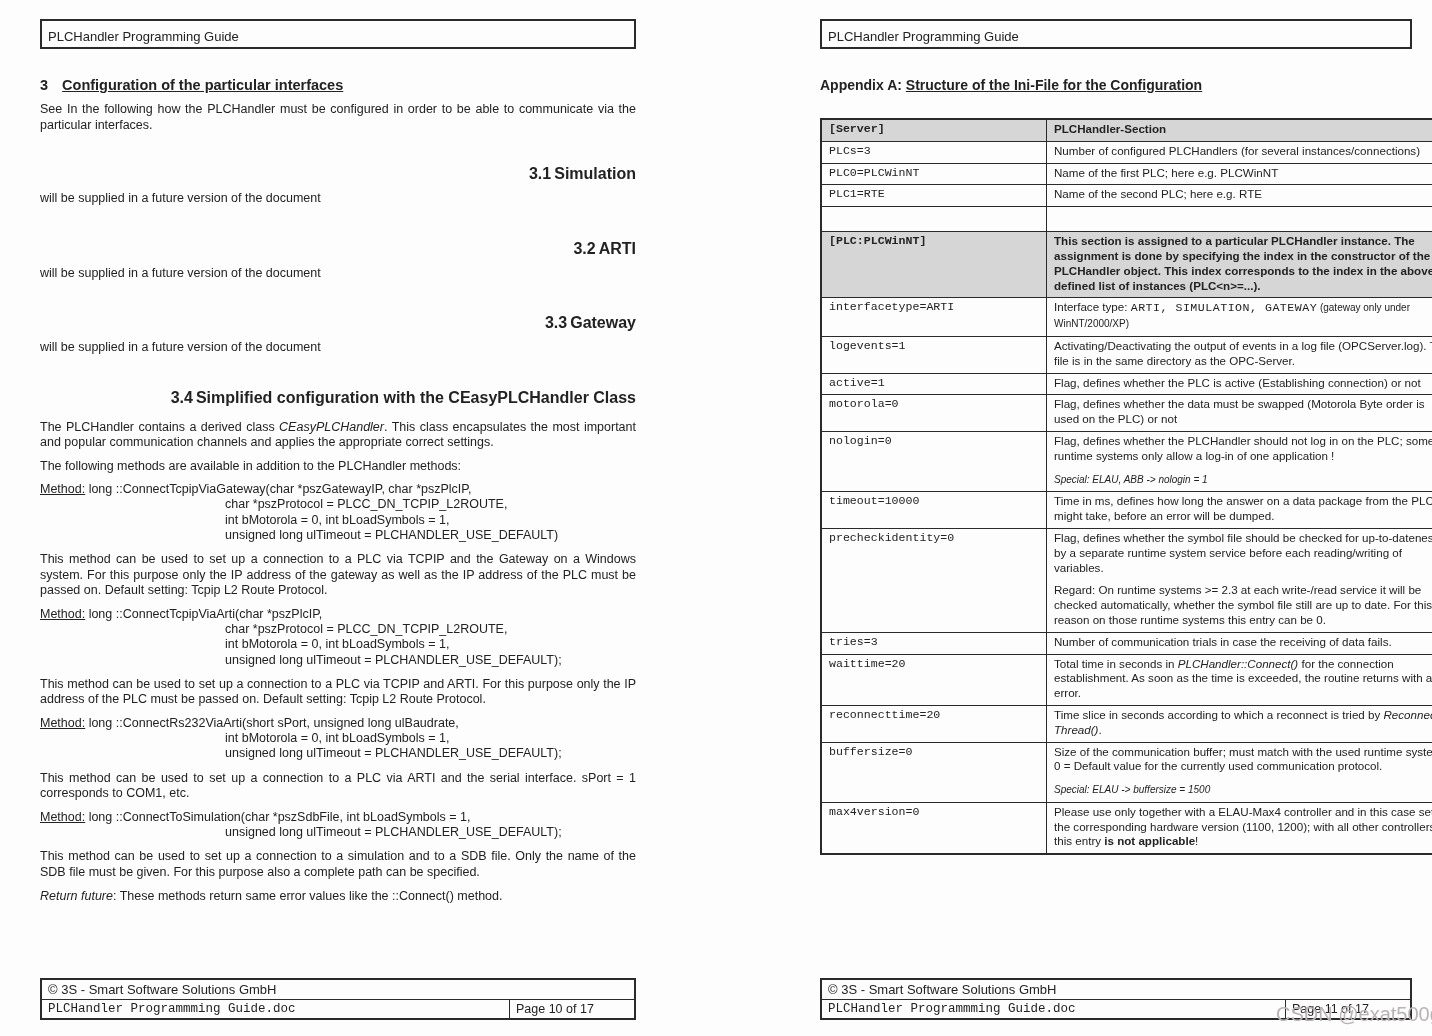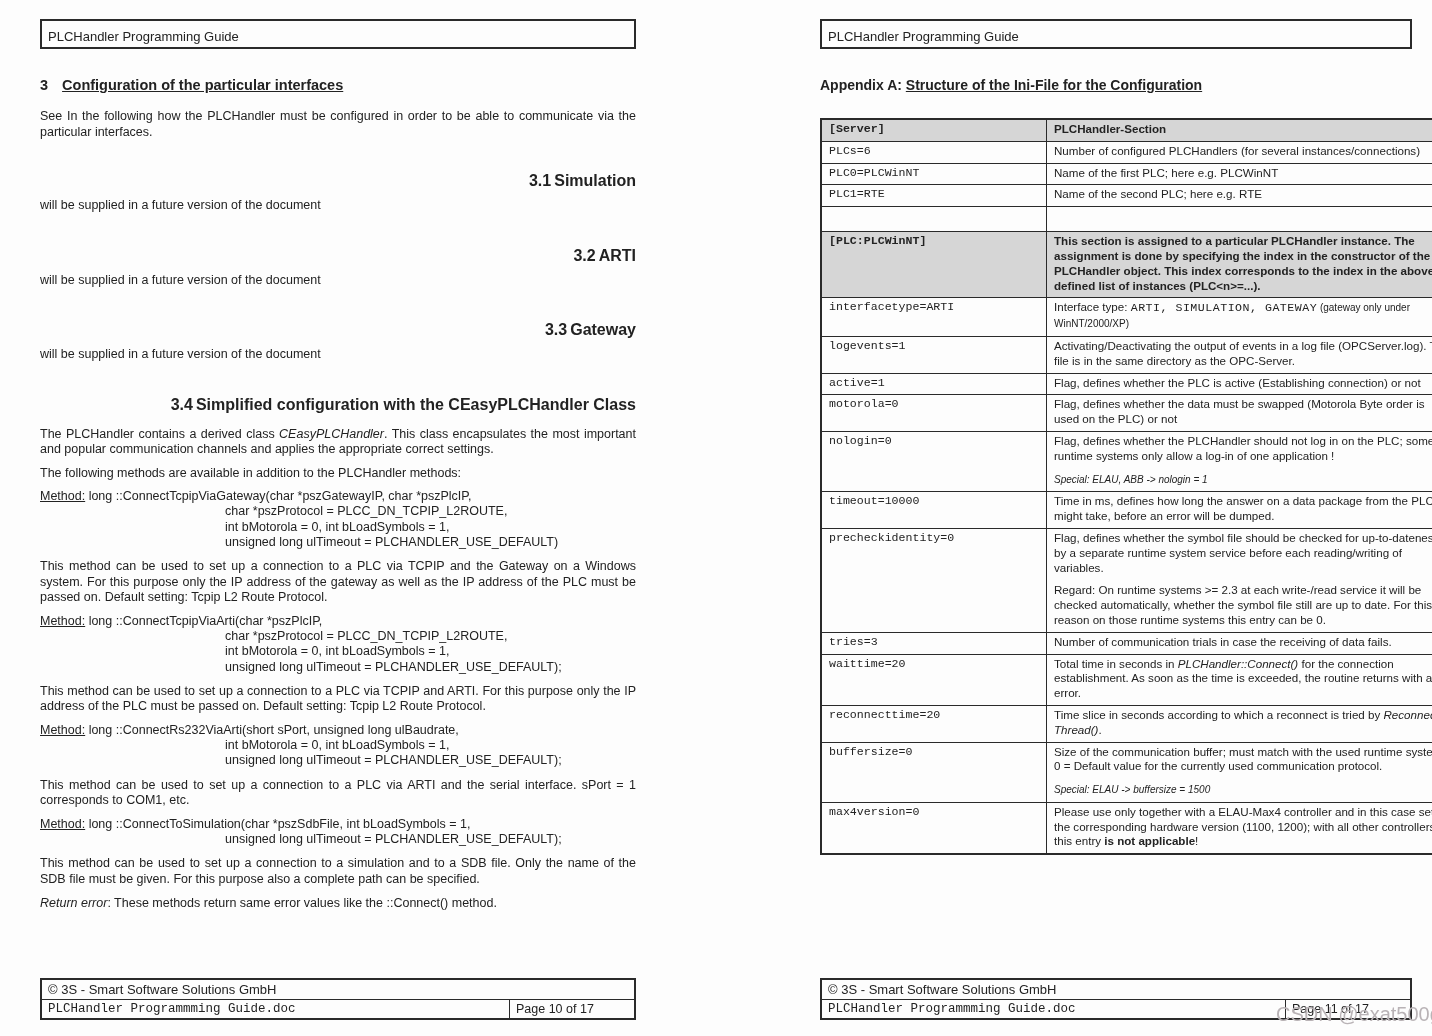--- a/index.html
+++ b/index.html
@@ -4,21 +4,21 @@
 <style>
   html,body{margin:0;padding:0;background:#fff;}
   .canvas{position:relative;width:1432px;height:1036px;background:#fdfdfd;
     font-family:"Liberation Sans",sans-serif;color:#222;overflow:hidden;}
   .page{position:absolute;top:0;height:1036px;}
   .page-left{left:40px;width:596px;}
   .page-right{left:820px;width:592px;}
   .hdr-box{margin-top:19px;border:2px solid #2a2a2a;padding:8px 6px 3px 6px;
     font-size:13px;}
   
-  h1{font-size:14.5px;font-weight:bold;margin:28px 0 16px 0;}
+  h1{font-size:14.5px;font-weight:bold;margin:28px 0 9px 0;}
   h1 .num{margin-right:14px;}
   .u{text-decoration:underline;}
   p{margin:0;font-size:12.5px;line-height:15.5px;}
   .just{text-align:justify;}
   .p1{margin-top:13px;}
   .p8{margin-top:8px;}
   h2{font-size:16px;font-weight:bold;margin:33px 0 0 0;text-align:right;}
   h2.first{margin-top:32px;}
   h2 .num{margin-right:3px;}
   .sub-body{margin-top:8px;}
@@ -103,21 +103,21 @@
         <div class="method-block">
           <div class="method-sig"><span class="u">Method:</span><span> long ::ConnectRs232ViaArti(short sPort, unsigned long ulBaudrate,</span><div class="cont-line">int bMotorola = 0, int bLoadSymbols = 1,</div><div class="cont-line">unsigned long ulTimeout = PLCHANDLER_USE_DEFAULT);</div></div>
           <p class="method-desc just">This method can be used to set up a connection to a PLC via ARTI and the serial interface. sPort = 1 corresponds to COM1, etc.</p>
         </div>
         <div class="method-block">
           <div class="method-sig"><span class="u">Method:</span><span> long ::ConnectToSimulation(char *pszSdbFile, int bLoadSymbols = 1,</span><div class="cont-line">unsigned long ulTimeout = PLCHANDLER_USE_DEFAULT);</div></div>
           <p class="method-desc just">This method can be used to set up a connection to a simulation and to a SDB file. Only the name of the SDB file must be given. For this purpose also a complete path can be specified.</p>
         </div>
       </div>
 
-    <p class="return-line"><span class="it">Return error</span><span>: These methods return same error values like the ::Connect() method.</span></p>
+    <p class="return-line"><span class="it">Return future</span><span>: These methods return same error values like the ::Connect() method.</span></p>
 
     <div class="ftr-box">
       <div class="ftr-row1">© 3S - Smart Software Solutions GmbH</div>
       <div class="ftr-row2">
         <div class="ftr-doc">PLCHandler Programmming Guide.doc</div>
         <div class="ftr-page">Page 10 of 17</div>
       </div>
     </div>
   </section>
 
@@ -132,21 +132,21 @@
 
     <table class="ini">
       <tbody id="ini-table-body">
           <tr class="shaded">
             <td class="key-cell">[Server]</td>
             <td class="desc-cell">
               <p><span class="seg-b">PLCHandler-Section</span></p>
             </td>
           </tr>
           <tr>
-            <td class="key-cell">PLCs=6</td>
+            <td class="key-cell">PLCs=3</td>
             <td class="desc-cell">
               <p><span>Number of configured PLCHandlers (for several instances/connections)</span></p>
             </td>
           </tr>
           <tr>
             <td class="key-cell">PLC0=PLCWinNT</td>
             <td class="desc-cell">
               <p><span>Name of the first PLC; here e.g. PLCWinNT</span></p>
             </td>
           </tr>

